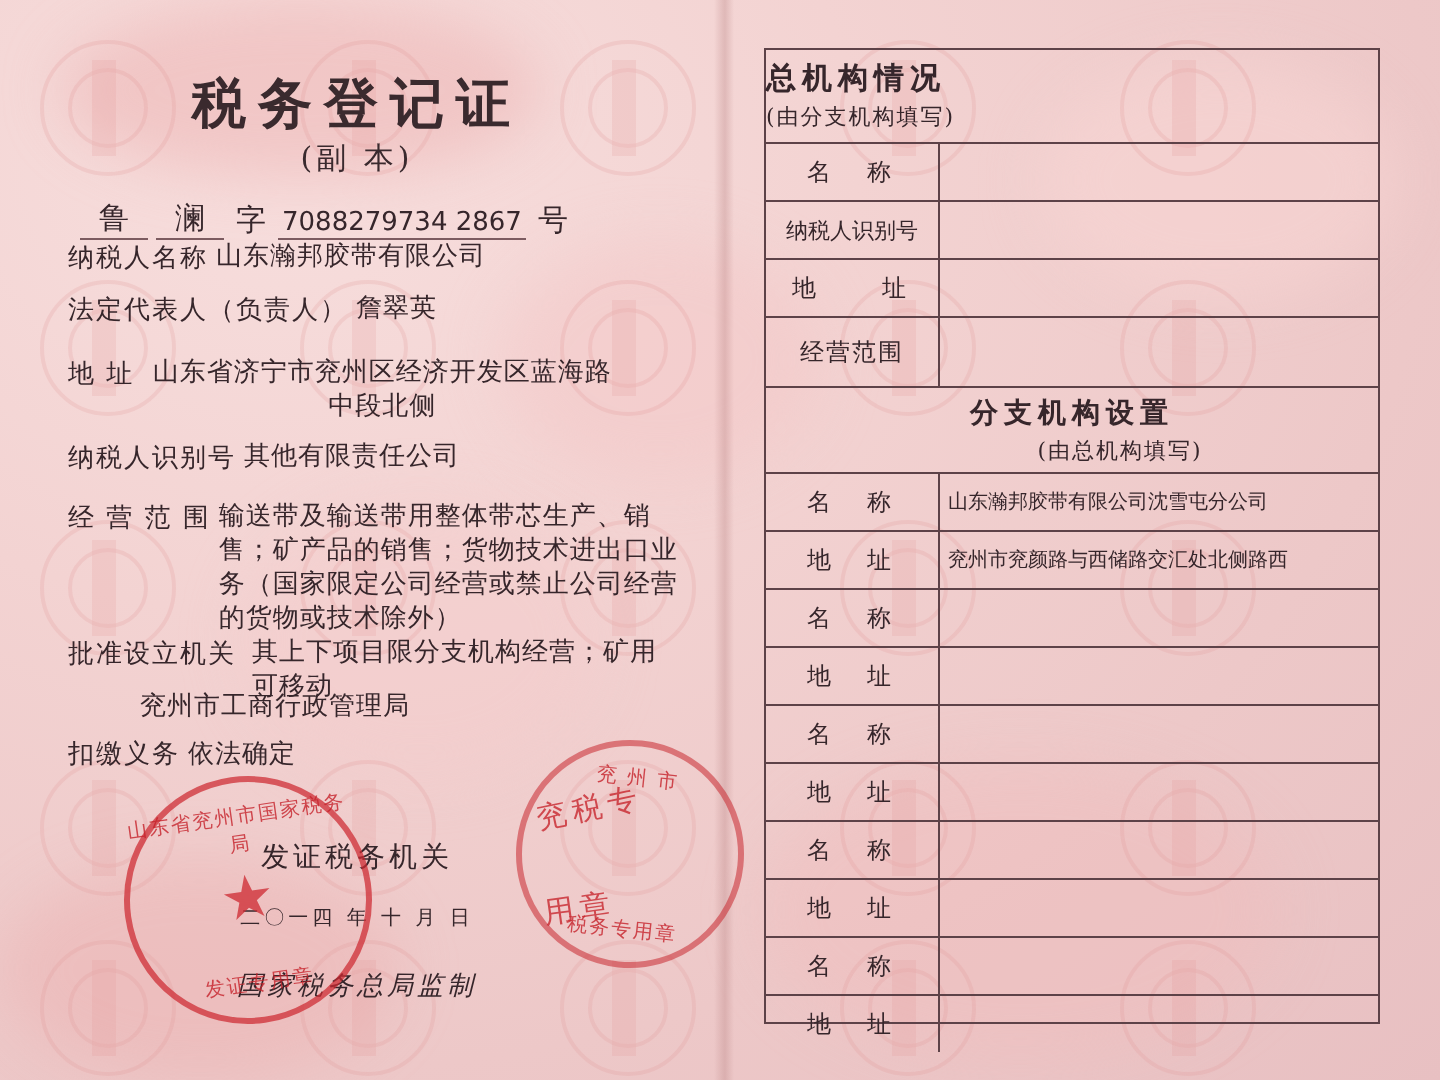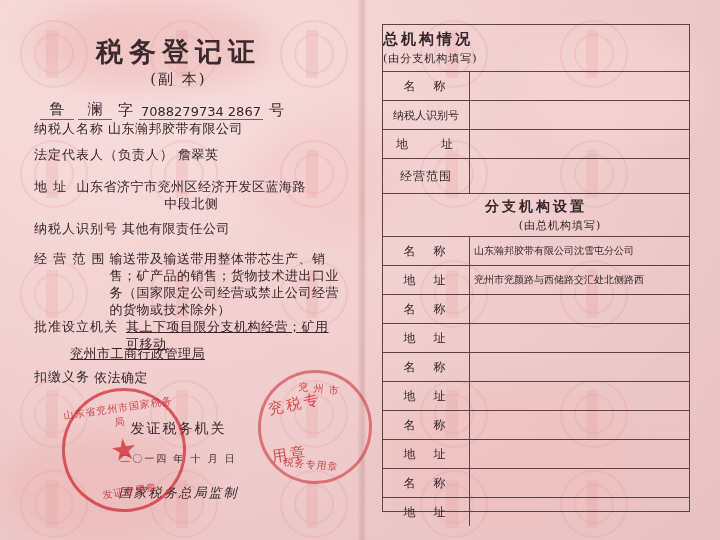--- a/index.html
+++ b/index.html
@@ -49,21 +49,21 @@
     display:flex;align-items:flex-end;gap:4px;}
   .codeline .cell{border-bottom:1px solid #7c5b60;min-width:30px;text-align:center;padding:0 2px;}
   .codeline .plain{padding:0 2px;}
   .codenum{font-family:"DejaVu Sans","Liberation Sans",sans-serif;font-size:13px;letter-spacing:0px;}
 
   .row{position:absolute;left:34px;width:305px;
     font-family:"DejaVu Serif","Liberation Serif",serif;
     font-size:13px;color:#36262b;display:flex;align-items:flex-start;}
   .lbl{white-space:nowrap;letter-spacing:1px;}
   .val{margin-left:4px;border-bottom:0px;line-height:17px;letter-spacing:.5px;}
-  .val2{line-height:17px;letter-spacing:.5px;text-decoration:underline;}
+  .val2{line-height:17px;letter-spacing:.5px;}
 
   .r-name{top:120px;}
   .r-rep{top:146px;}
   .r-addr{top:178px;}
   .r-addr .val{max-width:240px;text-align:center;}
   .r-reg{top:220px;}
   .r-scope{top:250px;}
   .r-scope .val{max-width:245px;}
   .r-appr{top:318px;}
   .r-withhold{top:368px;align-items:center;}

